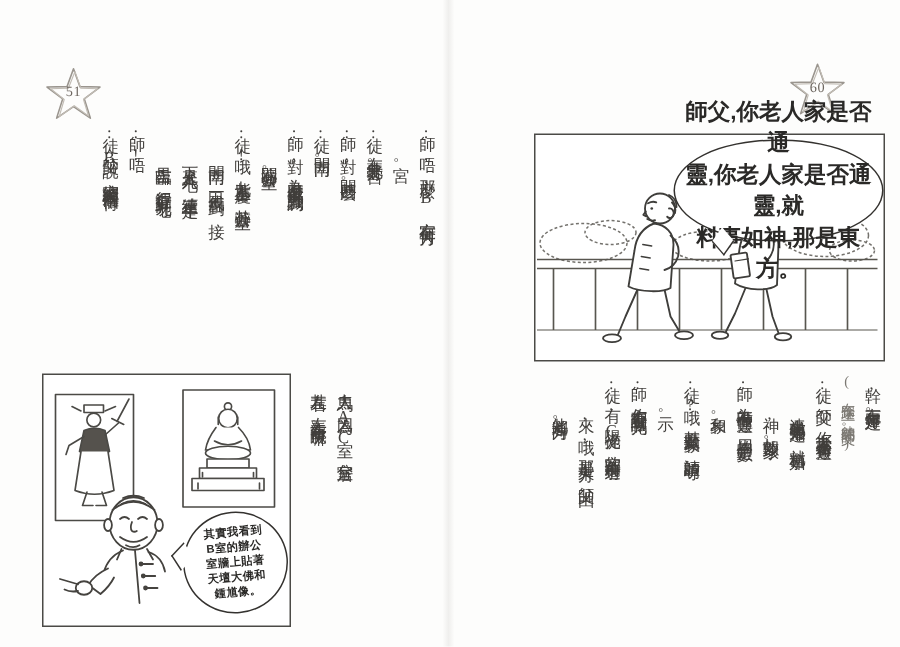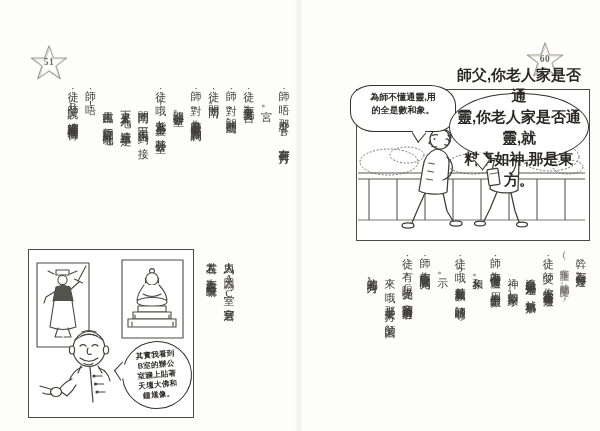--- a/index.html
+++ b/index.html
@@ -8,21 +8,21 @@
     background:#fdfdfc;
     font-family:"Liberation Serif","DejaVu Serif",serif;
   }
   .gutter{position:absolute;left:295px;top:0;width:8px;height:431px;
     background:linear-gradient(to right,rgba(0,0,0,0),rgba(120,115,108,.10),rgba(0,0,0,0));}
   .page{position:absolute;top:28px;height:396px;background:transparent;}
   .page.left{left:18px;width:277px;}
   .page.right{left:306px;width:288px;}
 
   
-  .starbox{position:absolute;width:42px;height:42px;font-weight:bold;}
+  .starbox{position:absolute;width:42px;height:42px;}
   .starbox svg{position:absolute;left:0;top:0;}
   .starbox .num{
     position:absolute;left:0;top:15px;width:100%;text-align:center;
     font-size:9.5px;color:#6e6760;letter-spacing:.5px;
     font-family:"Liberation Serif","DejaVu Serif",serif;
   }
   .star-left{left:10px;top:14px;}
   .star-right{right:28px;top:11px;}
 
   
@@ -233,25 +233,20 @@
           <path d="M133 84 l9 -1.4" stroke-width=".8" fill="none"></path>
           <circle cx="150" cy="52" r="9"></circle>
           <path d="M141.5 51 a9 9 0 0 1 16.5 -2 q-1 -5.5 -7.5 -6.6 q-7.5 -1 -9 8.6 z" fill="#3f3e3b" stroke="none"></path>
           <circle cx="144.5" cy="54" r=".9" fill="#3f3e3b" stroke="none"></circle>
           <path d="M141.5 56.5 l-1.4 2 1.8 .8 M143 60.5 q2 1.2 4 .6" fill="none"></path>
           <ellipse cx="123" cy="133.5" rx="5.5" ry="2.4"></ellipse>
           <ellipse cx="165" cy="134.5" rx="5.5" ry="2.4"></ellipse>
         </g>
       </svg>
 
-      <div class="bubble cloud">
-        <span class="tail"></span>
-        <div>為師不懂通靈,用</div>
-        <div>的全是數和象。</div>
-      </div>
 
       <div class="bubble oval">
         <span class="tail"></span>
         <div>師父,你老人家是否通</div>
         <div>靈,你老人家是否通靈,就</div>
         <div>料事如神,那是東方。</div>
       </div>
     </div>
 
     <div class="vblock vmain-right">

